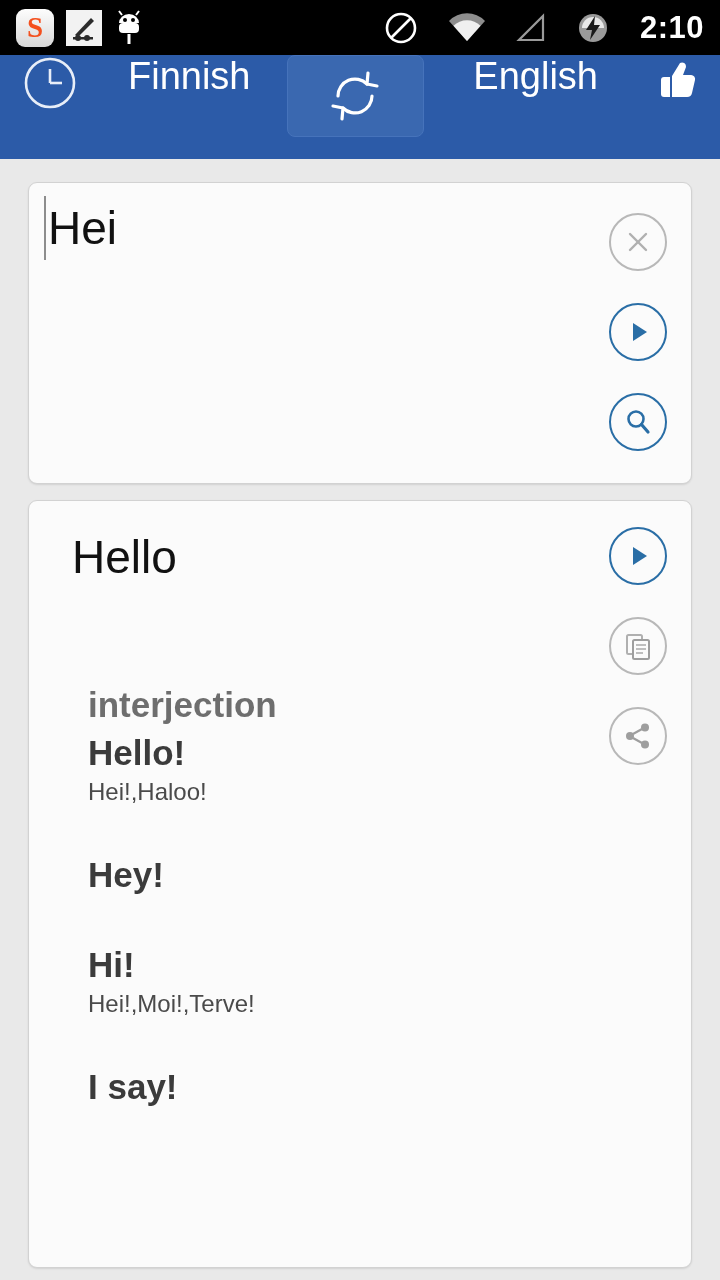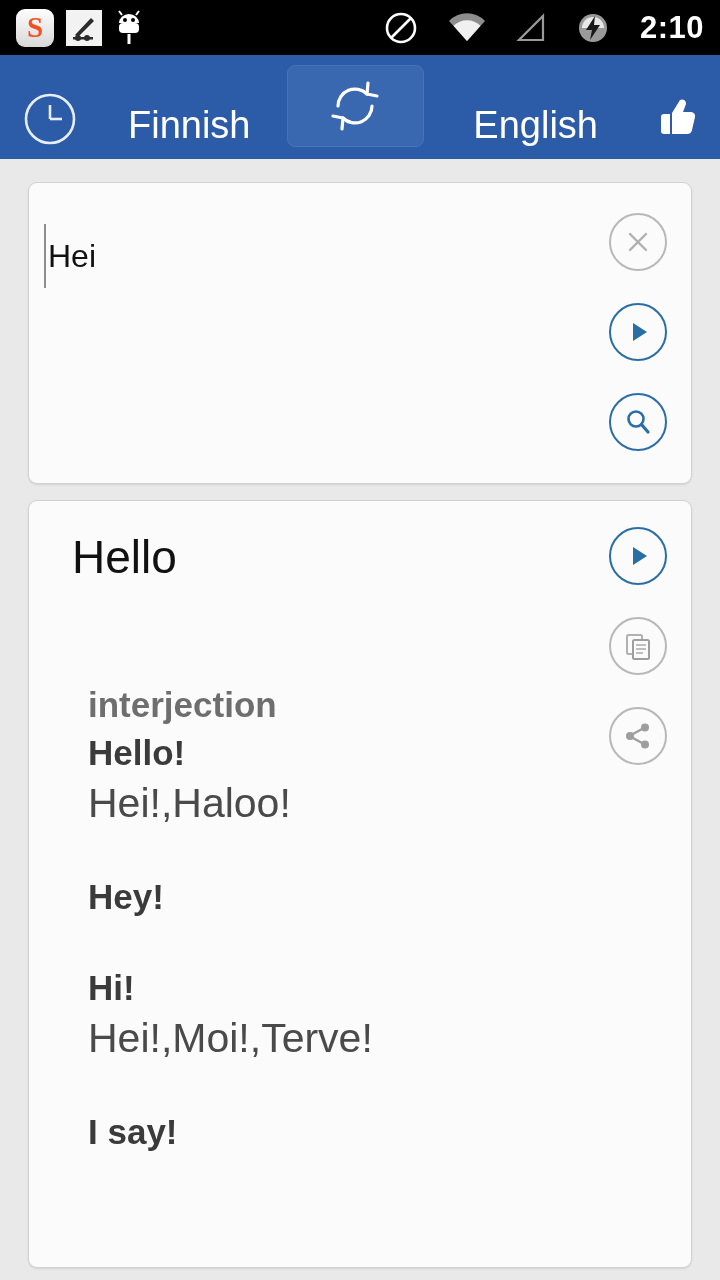--- a/index.html
+++ b/index.html
@@ -29,22 +29,22 @@
   .notif-box {
     width:36px; height:36px; background:#f2f2f2;
     display:flex; align-items:center; justify-content:center;
   }
   .sb-time {
     color:#fff; font-size:31px; font-weight:bold; letter-spacing:.5px;
   }
 
   
   .header {
-    height:104px; background:#2c5ba8; display:flex; align-items:flex-end;
-    padding:12px 22px; position:relative;
+    height:104px; background:#2c5ba8; display:flex; align-items:flex-start;
+    padding:0 22px; position:relative;
   }
   .hdr-clock { width:56px; height:56px; flex:0 0 auto; }
   .lang {
     color:#fff; font-size:38px; font-weight:400; white-space:nowrap;
   }
   .lang-src { margin-left:50px; }
   .lang-tgt { margin-left:auto; margin-right:10px; }
   .swap-btn {
     width:137px; height:82px; border-radius:8px;
     background:#3a68b0; border:1px solid #4673bb;
@@ -71,22 +71,22 @@
   .circ {
     width:58px; height:58px; border-radius:50%;
     display:flex; align-items:center; justify-content:center;
     background:transparent;
   }
   .circ-blue { border:2px solid #2a6ea6; }
   .circ-gray { border:2px solid #b8b8b8; }
 
   
   .input-text {
-    position:absolute; left:44px; top:224px;
-    font-size:32px; color:#111; line-height:1;
+    position:absolute; left:44px; top:196px;
+    font-size:46px; color:#111; line-height:1;
     display:flex; align-items:center;
   }
   .caret {
     display:inline-block; width:2px; height:64px;
     background:#8d8d8d; margin-right:2px;
   }
 
   
   .result-word {
     position:absolute; left:72px; top:534px;
@@ -98,21 +98,21 @@
   .pos {
     font-size:35px; font-weight:bold; color:#6e6e6e;
     line-height:1.32; margin-bottom:2px;
   }
   .entry { margin-bottom:44px; }
   .entry:last-child { margin-bottom:0; }
   .entry-term {
     font-size:35px; font-weight:bold; color:#3b3b3b; line-height:1.32;
   }
   .entry-trans {
-    font-size:41px; font-weight:400; color:#4a4a4a; line-height:1.32;
+    font-size:24px; font-weight:400; color:#4a4a4a; line-height:1.32;
   }
 </style>
 </head>
 <body>
 
 <div class="screen">
 
   <div class="statusbar">
     <div class="sb-left">
       <div class="app-s">S</div>

